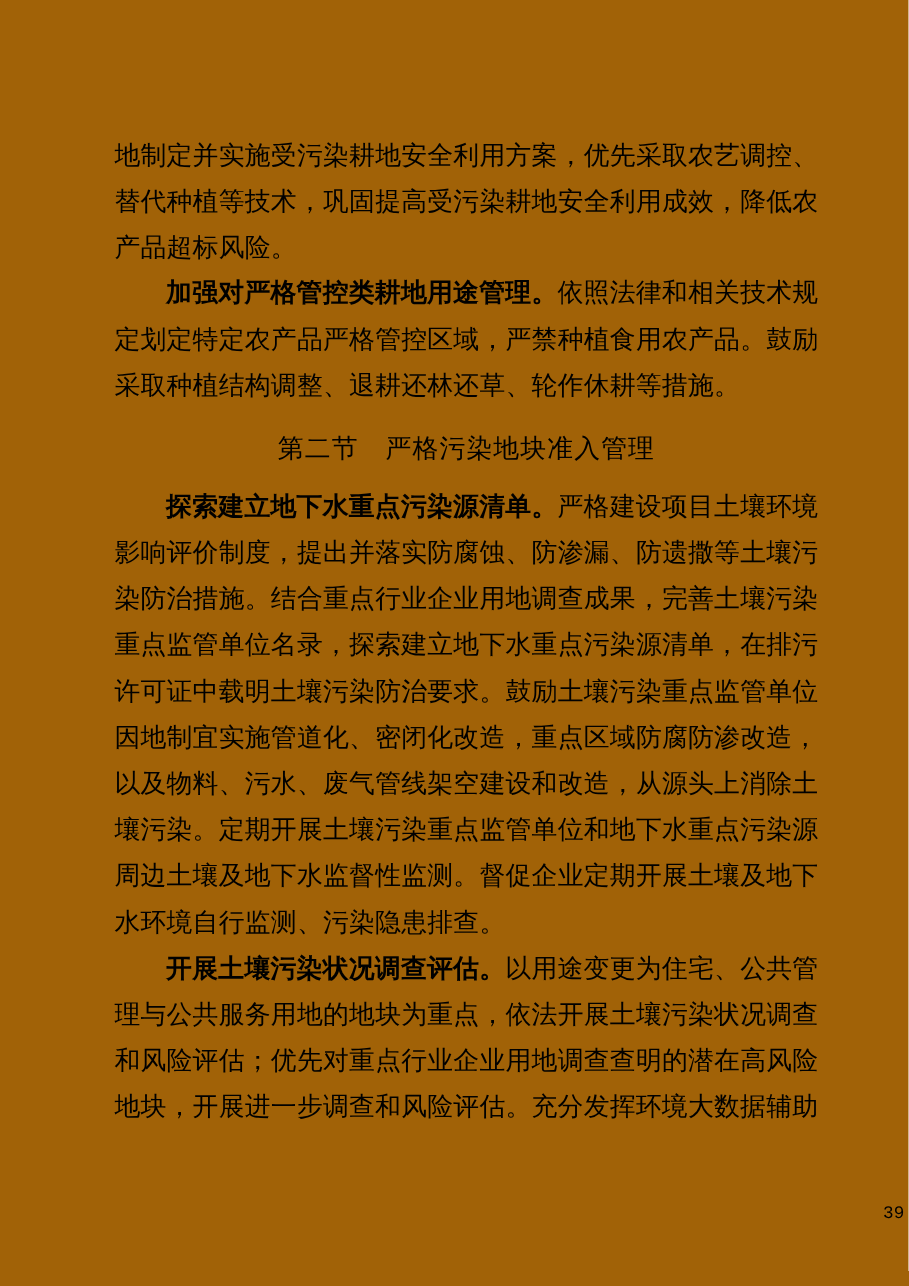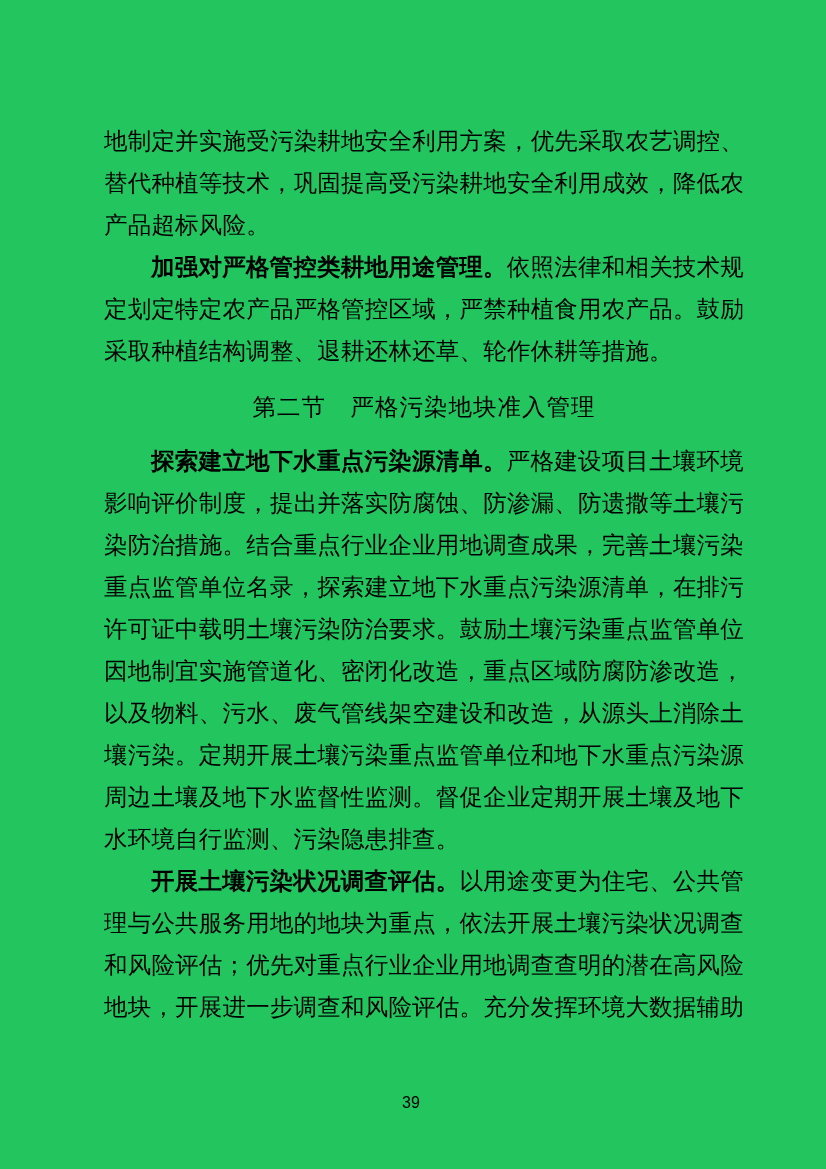--- a/index.html
+++ b/index.html
@@ -4,21 +4,21 @@
 <style>
   html, body {
     margin: 0;
     padding: 0;
     background: #ffffff;
   }
   .page {
     position: relative;
     width: 826px;
     height: 1169px;
-    background: #22c55e;
+    background: #a16207;
     margin: 0 auto;
     font-family: "DejaVu Serif", "Liberation Serif", serif;
     color: #000000;
     box-sizing: border-box;
     overflow: hidden;
   }
   .content {
     position: absolute;
     left: 104px;
     top: 120px;
@@ -45,23 +45,23 @@
     line-height: 42px;
     font-weight: normal;
     text-align: center;
     letter-spacing: 1px;
   }
   .page-number {
     position: absolute;
     left: 0;
     right: 4px;
     top: 1094px;
-    text-align: center;
+    text-align: right;
     font-size: 16px;
-    font-family: Liberation Sans, sans-serif;
+    font-family: Liberation Mono, monospace;
     color: #000000;
   }
 </style>
 </head>
 <body>
 
 <div class="page">
   <div class="content">
 
     <p class="para">

